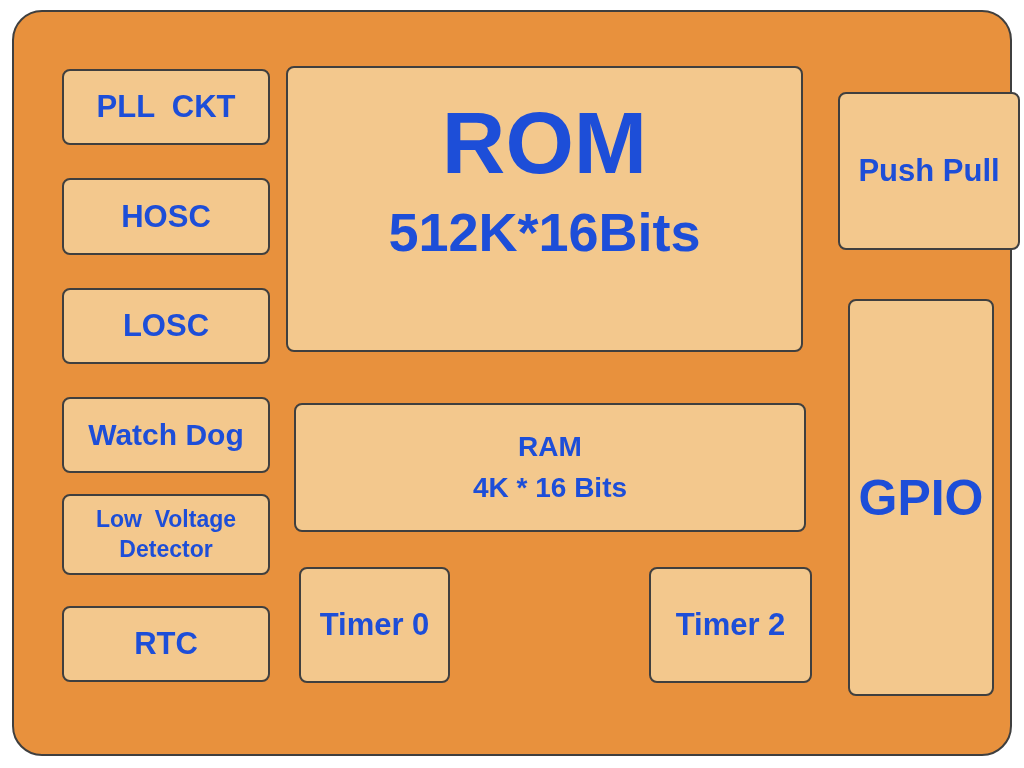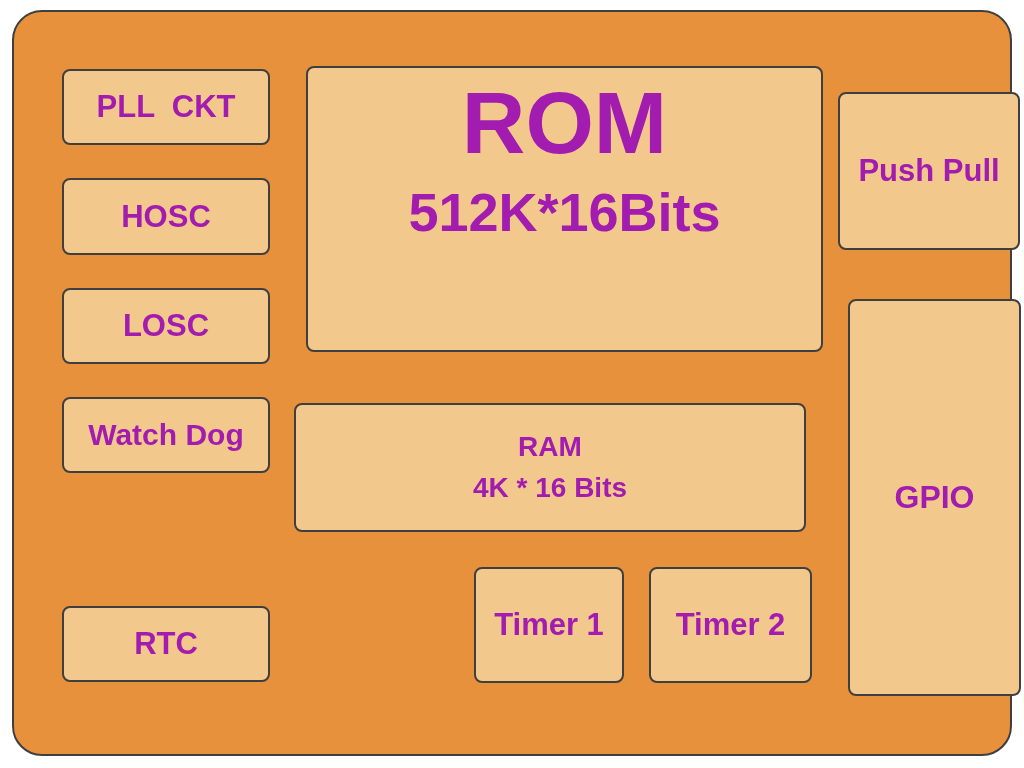--- a/index.html
+++ b/index.html
@@ -19,82 +19,86 @@
   }
   .block {
     position: absolute;
     background: #F3C88D;
     border: 2px solid #3f3f3f;
     border-radius: 8px;
     display: flex;
     flex-direction: column;
     align-items: center;
     justify-content: center;
-    color: #a21caf;
+    color: #1d4ed8;
     font-weight: bold;
     text-align: center;
   }
   .lbl { white-space: pre; }
 
   
   .b-pll  { left: 48px; top: 57px;  width: 208px; height: 76px; font-size: 31px; }
   .b-hosc { left: 48px; top: 166px; width: 208px; height: 77px; font-size: 31px; }
   .b-losc { left: 48px; top: 276px; width: 208px; height: 76px; font-size: 31px; }
   .b-wdog { left: 48px; top: 385px; width: 208px; height: 76px; font-size: 30px; text-align: center; }
   .b-lvd  { left: 48px; top: 482px; width: 208px; height: 81px; font-size: 23px; line-height: 1.3; }
   .b-rtc  { left: 48px; top: 594px; width: 208px; height: 76px; font-size: 31px; }
 
   
-  .b-rom  { left: 292px; top: 54px; width: 517px; height: 286px; justify-content: flex-start; padding-top: 4px; }
+  .b-rom  { left: 272px; top: 54px; width: 517px; height: 286px; justify-content: flex-start; padding-top: 24px; }
   .rom-title { font-size: 88px; line-height: 1.15; }
   .rom-sub   { font-size: 54px; line-height: 1.1; margin-top: 10px; }
 
   .b-ram  { left: 280px; top: 391px; width: 512px; height: 129px; font-size: 28px; line-height: 1.45; }
 
   .b-t0 { left: 285px; top: 555px; width: 151px; height: 116px; font-size: 31px; }
   .b-t1 { left: 460px; top: 555px; width: 150px; height: 116px; font-size: 31px; }
   .b-t2 { left: 635px; top: 555px; width: 163px; height: 116px; font-size: 31px; }
 
   
   .b-push { left: 824px; top: 80px;  width: 182px; height: 158px; font-size: 31px; }
-  .b-gpio { left: 834px; top: 287px; width: 173px; height: 397px; font-size: 32px; }
+  .b-gpio { left: 834px; top: 287px; width: 146px; height: 397px; font-size: 50px; }
 </style>
 </head>
 <body>
 
 <div class="chip">
 
   <div class="block b-pll">
     <span class="lbl">PLL  CKT</span>
   </div>
   <div class="block b-losc">
     <span class="lbl">LOSC</span>
   </div>
   <div class="block b-hosc">
     <span class="lbl">HOSC</span>
   </div>
   <div class="block b-wdog">
     <span class="lbl">Watch Dog</span>
   </div>
+  <div class="block b-lvd">
+    <span class="lbl">Low  Voltage</span>
+    <span class="lbl">Detector</span>
+  </div>
   <div class="block b-rtc">
     <span class="lbl">RTC</span>
   </div>
 
   <div class="block b-rom">
     <div class="rom-title lbl">ROM</div>
     <div class="rom-sub lbl">512K*16Bits</div>
   </div>
 
   <div class="block b-ram">
     <span class="lbl">RAM</span>
     <span class="lbl">4K * 16 Bits</span>
   </div>
 
-  <div class="block b-t1">
-    <span class="lbl">Timer 1</span>
+  <div class="block b-t0">
+    <span class="lbl">Timer 0</span>
   </div>
   <div class="block b-t2">
     <span class="lbl">Timer 2</span>
   </div>
 
   <div class="block b-push">
     <span class="lbl">Push Pull</span>
   </div>
   <div class="block b-gpio">
     <span class="lbl">GPIO</span>

